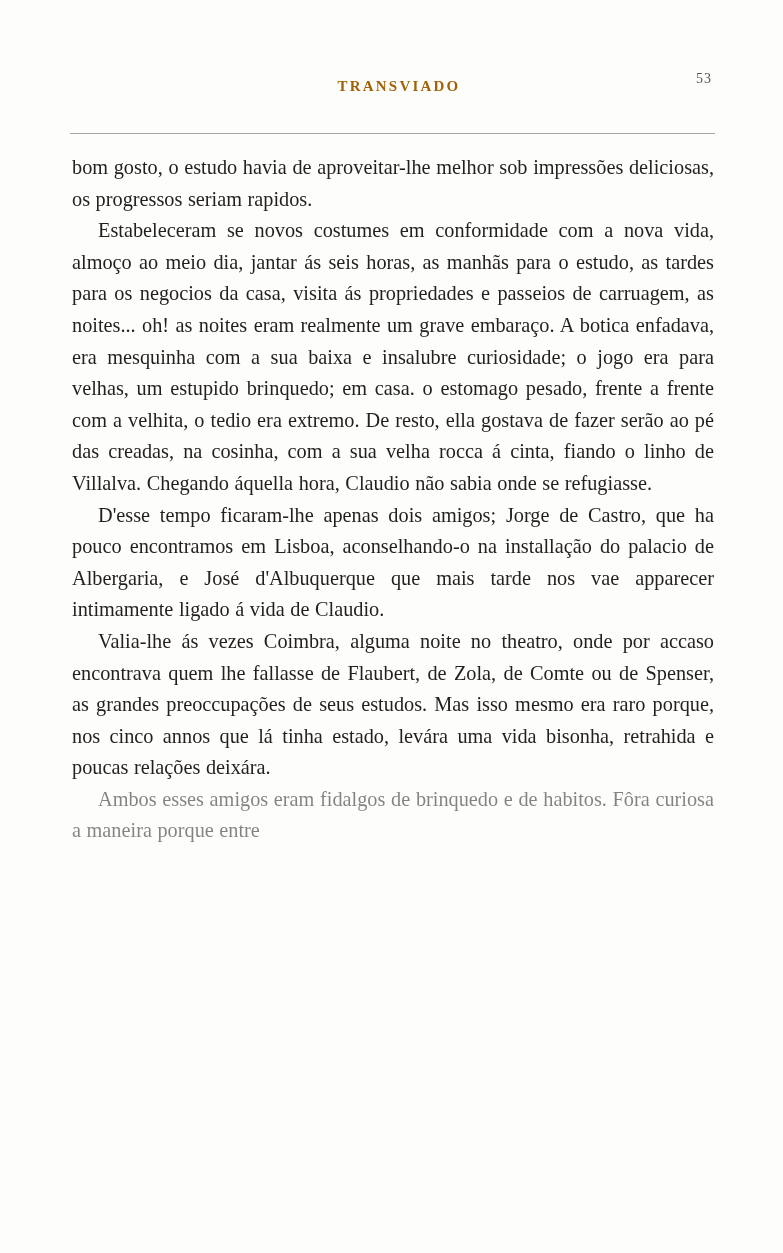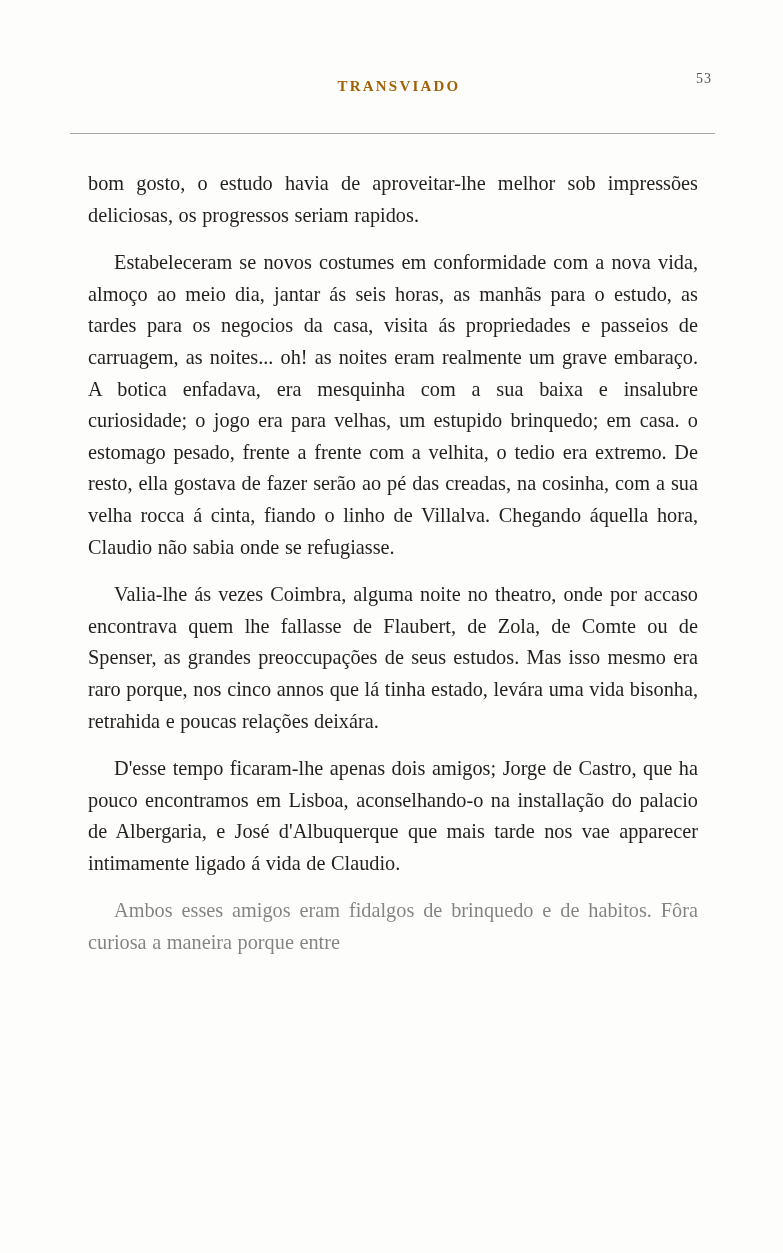--- a/index.html
+++ b/index.html
@@ -63,21 +63,21 @@
     position: absolute;
     top: 152px;
     left: 72px;
     width: 642px;
     font-size: 20.3px;
     line-height: 31.6px;
     color: #231f1c;
     text-align: justify;
   }
   .body-text p {
-    margin: 16px;
+    margin: 0;
     text-indent: 26px;
     word-spacing: 0.5px;
   }
   .body-text p.noindent {
     text-indent: 0;
   }
   .body-text p.lastclip {
     opacity: 0.55;
   }
   
@@ -93,18 +93,18 @@
   <div class="header">
     <div class="running-title">TRANSVIADO</div>
     <div class="page-number">53</div>
   </div>
 
   <div class="rule"></div>
 
   <div class="body-text">
     <p class="noindent">bom gosto, o estudo havia de aproveitar-lhe melhor sob impressões deliciosas, os progressos seriam rapidos.</p>
     <p>Estabeleceram se novos costumes em conformidade com a nova vida, almoço ao meio dia, jantar ás seis horas, as manhãs para o estudo, as tardes para os negocios da casa, visita ás propriedades e passeios de carruagem, as noites... oh! as noites eram realmente um grave embaraço. A botica enfadava, era mesquinha com a sua baixa e insalubre curiosidade; o jogo era para velhas, um estupido brinquedo; em casa. o estomago pesado, frente a frente com a velhita, o tedio era extremo. De resto, ella gostava de fazer serão ao pé das creadas, na cosinha, com a sua velha rocca á cinta, fiando o linho de Villalva. Chegando áquella hora, Claudio não sabia onde se refugiasse.</p>
+    <p>D'esse tempo ficaram-lhe apenas dois amigos; Jorge de Castro, que ha pouco encontramos em Lisboa, aconselhando-o na installação do palacio de Albergaria, e José d'Albuquerque que mais tarde nos vae apparecer intimamente ligado á vida de Claudio.</p>
     <p>Valia-lhe ás vezes Coimbra, alguma noite no theatro, onde por accaso encontrava quem lhe fallasse de Flaubert, de Zola, de Comte ou de Spenser, as grandes preoccupações de seus estudos. Mas isso mesmo era raro porque, nos cinco annos que lá tinha estado, levára uma vida bisonha, retrahida e poucas relações deixára.</p>
-    <p>D'esse tempo ficaram-lhe apenas dois amigos; Jorge de Castro, que ha pouco encontramos em Lisboa, aconselhando-o na installação do palacio de Albergaria, e José d'Albuquerque que mais tarde nos vae apparecer intimamente ligado á vida de Claudio.</p>
     <p class="lastclip">Ambos esses amigos eram fidalgos de brinquedo e de habitos. Fôra curiosa a maneira porque entre</p>
   </div>
 
 </div>
 
 </body></html>

